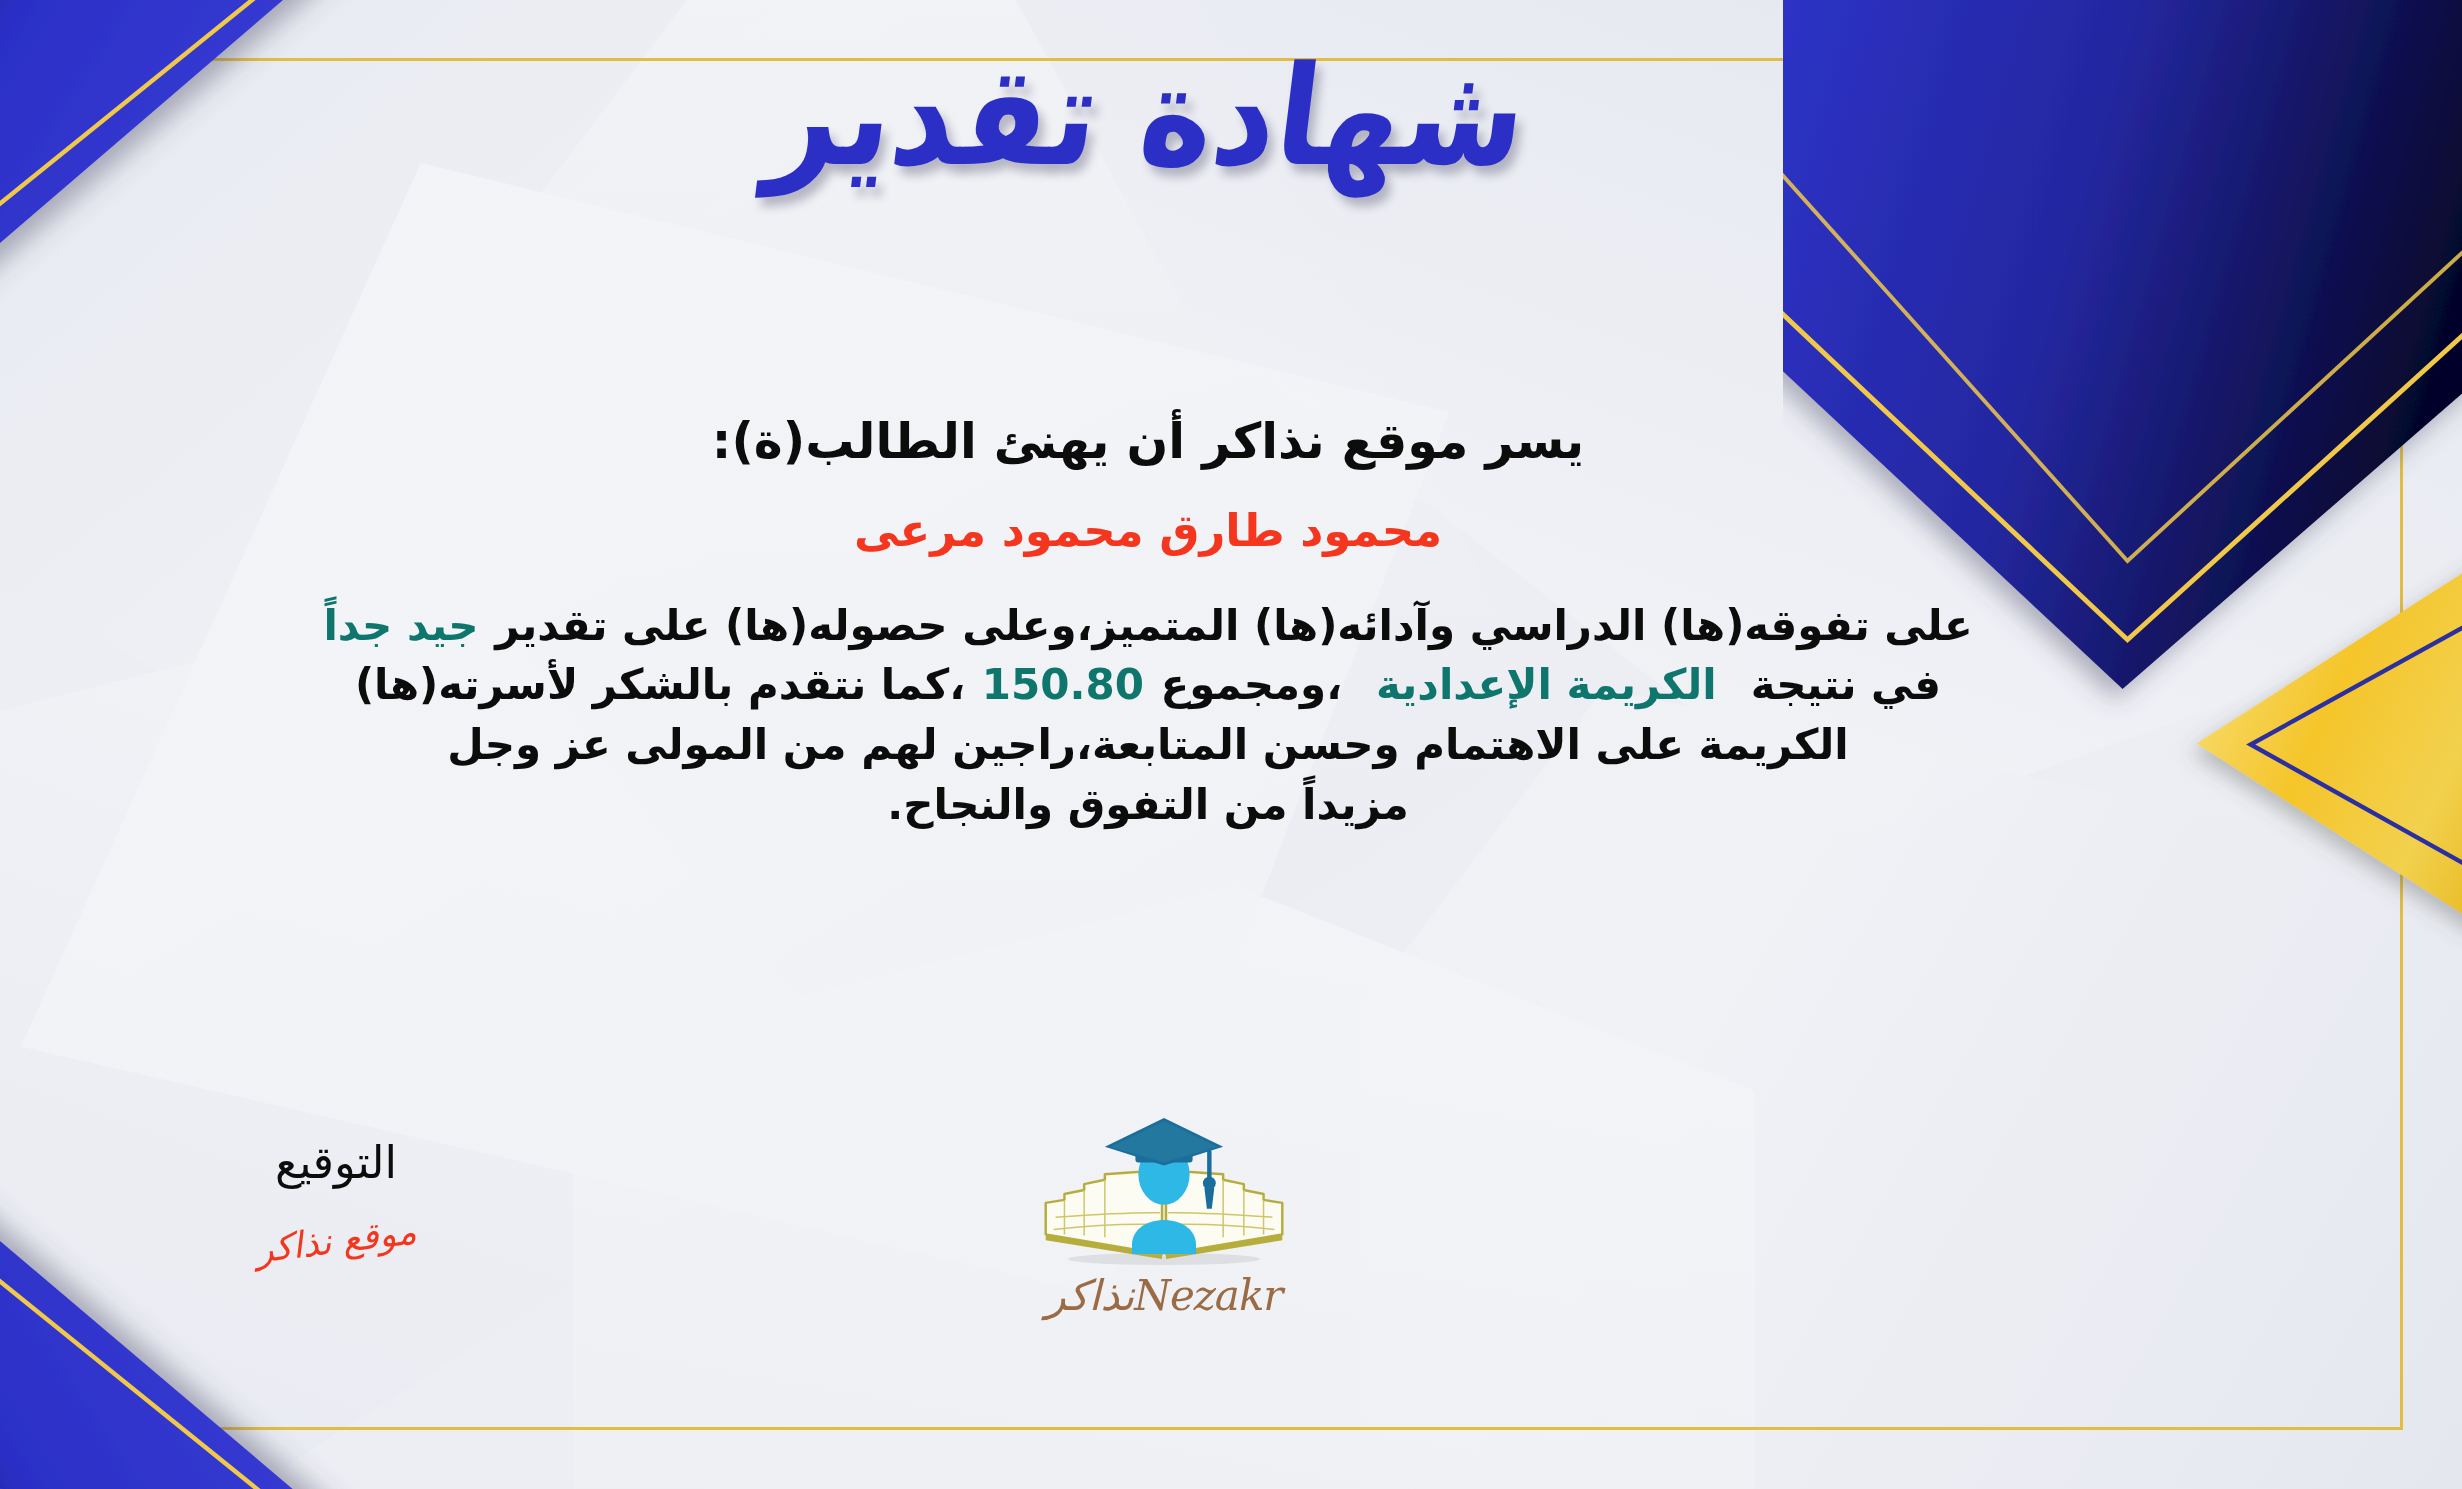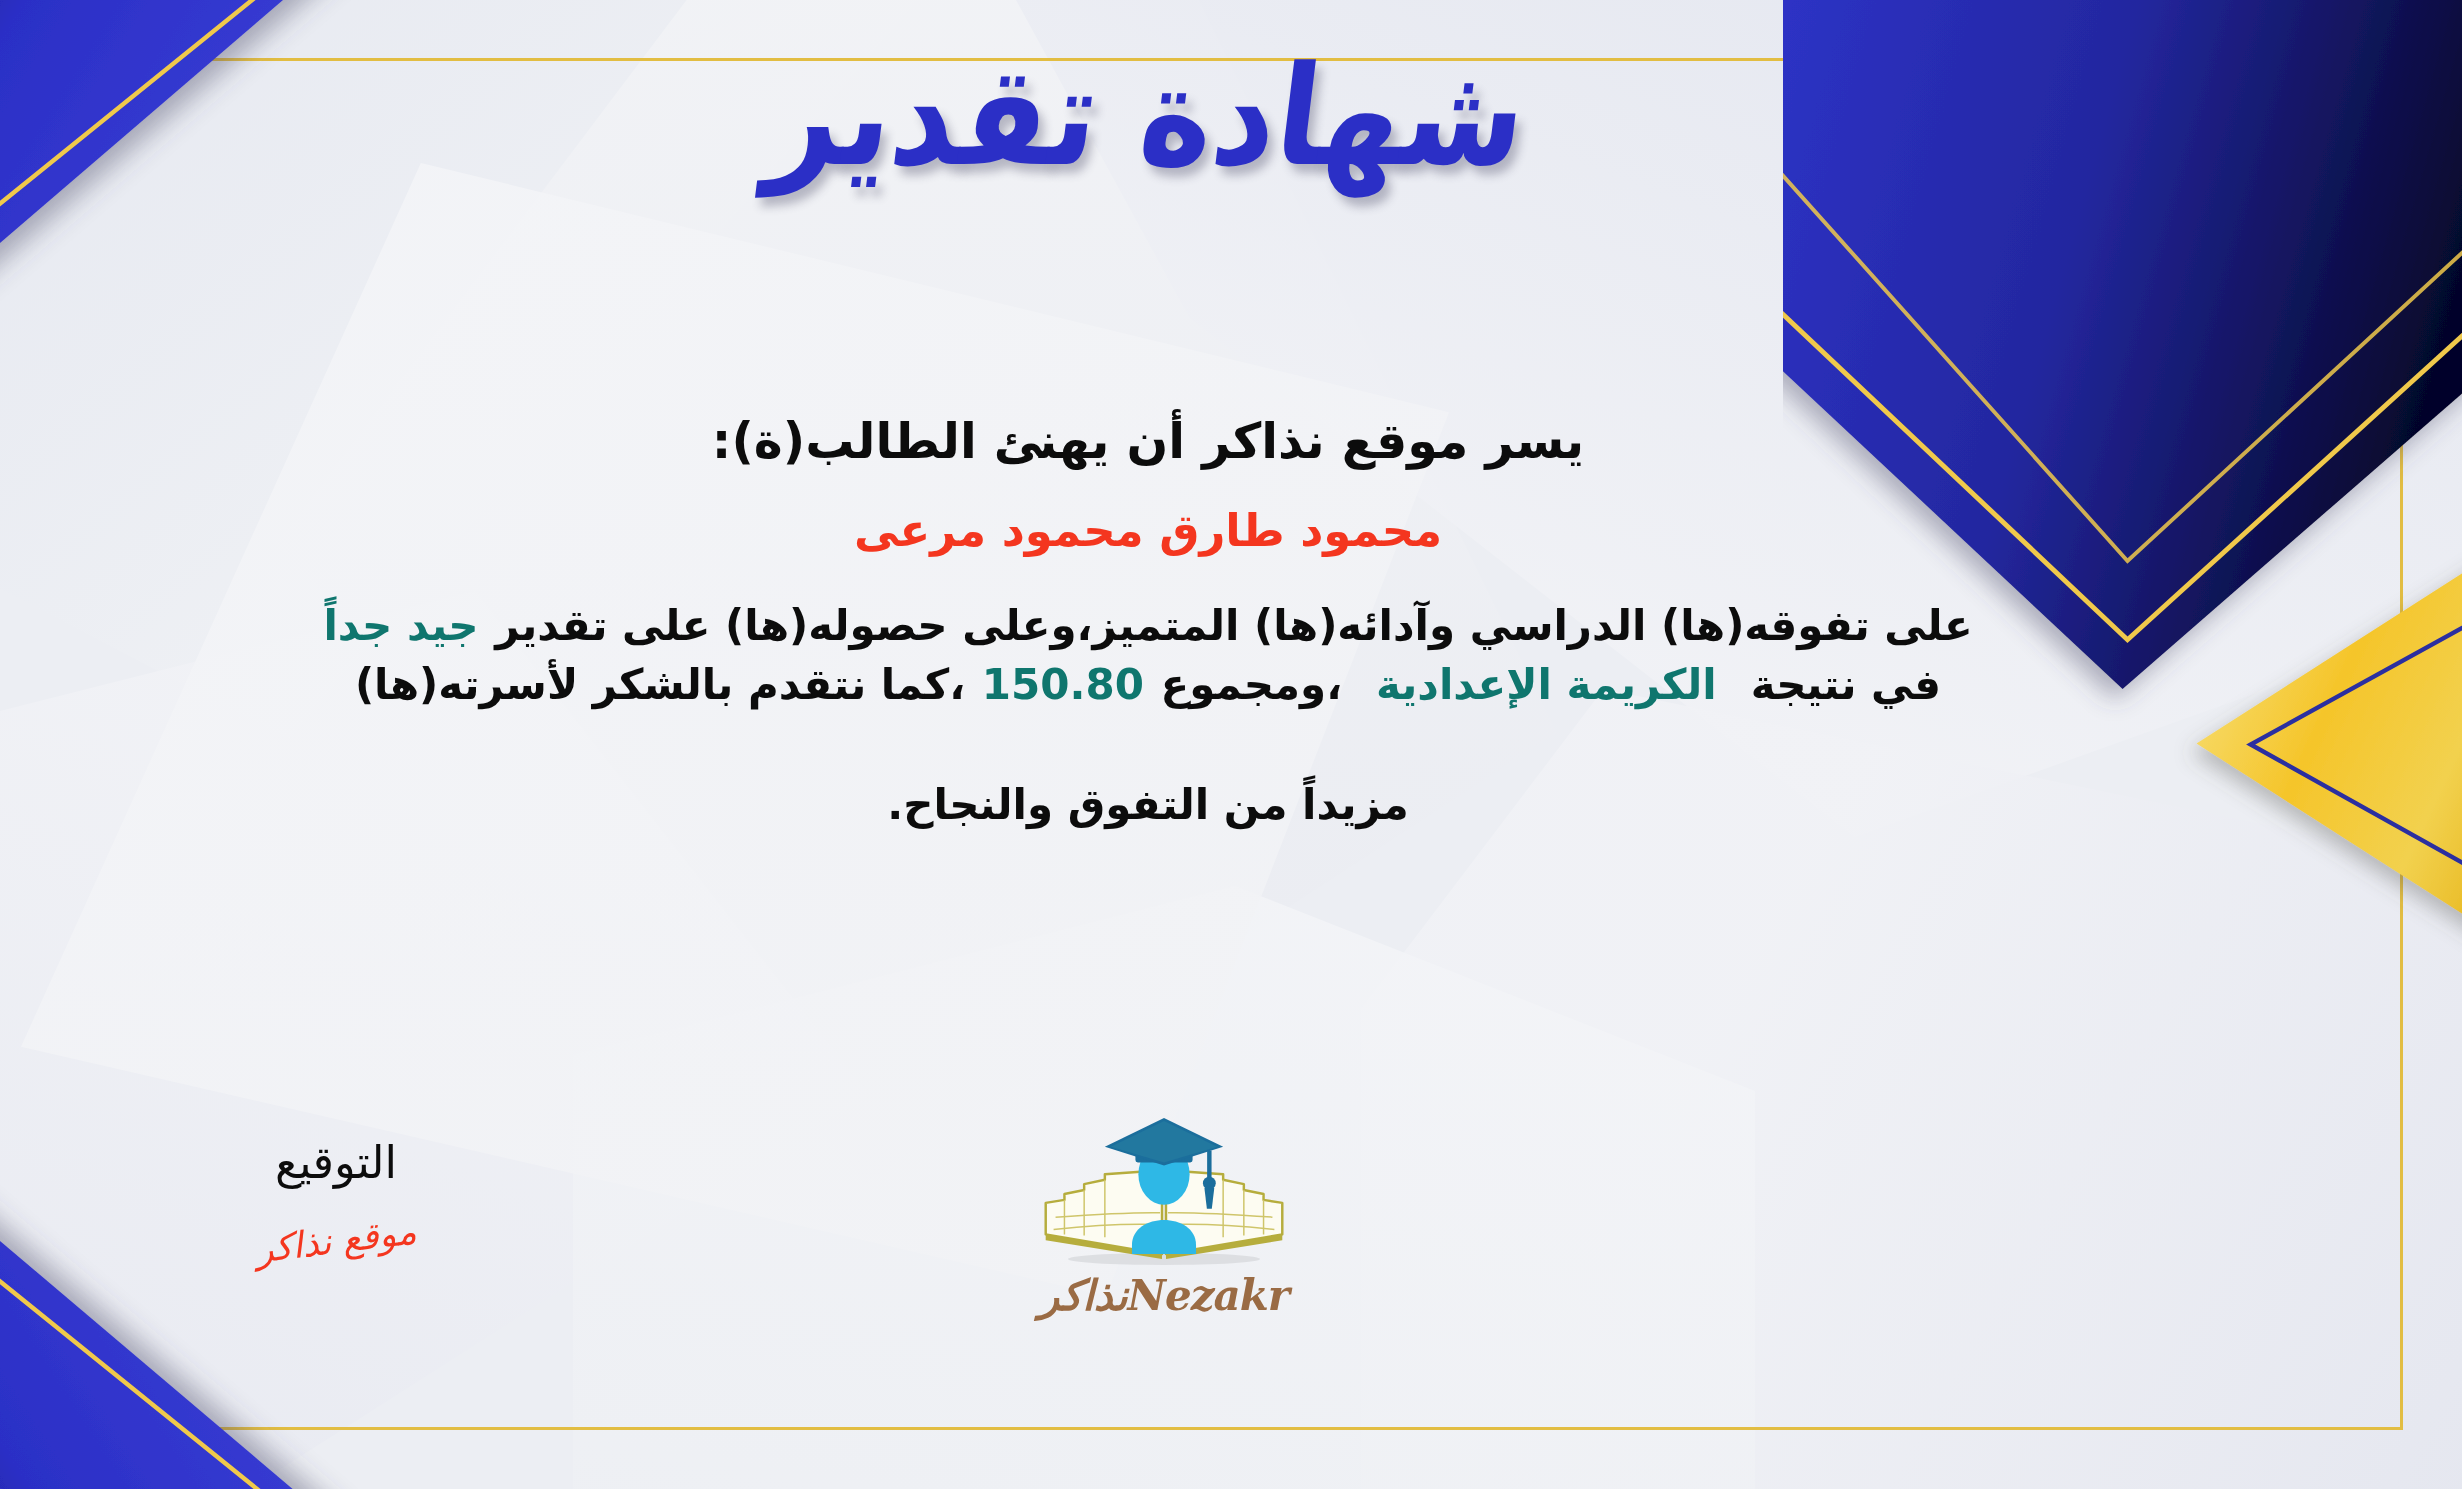--- a/index.html
+++ b/index.html
@@ -124,21 +124,21 @@
   }
 
   
   .logo{
     position:absolute;left:1133px;top:1111px;width:394px;text-align:center;
   }
   .logo-art{width:276px;height:163px;margin:0 auto;display:block;}
   .logo-text{
     margin-top:-3px;
     font-size:42px;
-    font-weight:700;
+    font-weight:400;
     color:#9a6b44;
     letter-spacing:-1px;
     font-style:italic;
     font-family:"DejaVu Serif","Liberation Serif",serif;
     white-space:nowrap;
   }
   .logo-text .lat{font-style:italic;}
 </style>
 </head>
 <body>
@@ -238,21 +238,21 @@
 
   <div class="body-wrap">
 
     <p class="greeting">يسر موقع نذاكر أن يهنئ الطالب(ة):</p>
 
     <p class="student-name">محمود طارق محمود مرعى</p>
 
     <p class="para">
       <span>على تفوقه(ها) الدراسي وآدائه(ها) المتميز،وعلى حصوله(ها) على تقدير</span><span class="sp-sm"></span><span class="hl">جيد جداً</span><br>
       <span>في نتيجة</span><span class="sp"></span><span class="hl">الكريمة الإعدادية</span><span class="sp"></span><span>،ومجموع</span><span class="sp-sm"></span><span class="hl">150.80</span><span class="sp-sm"></span><span>،كما نتقدم بالشكر لأسرته(ها)</span><br>
-      <br>
+      <span>الكريمة على الاهتمام وحسن المتابعة،راجين لهم من المولى عز وجل</span><br>
       <span>مزيداً من التفوق والنجاح.</span>
     </p>
   </div>
 
   <div class="sig-block">
     <div class="sig-label">التوقيع</div>
     <div class="sig-mark">موقع نذاكر</div>
   </div>
 
   <div class="logo">

